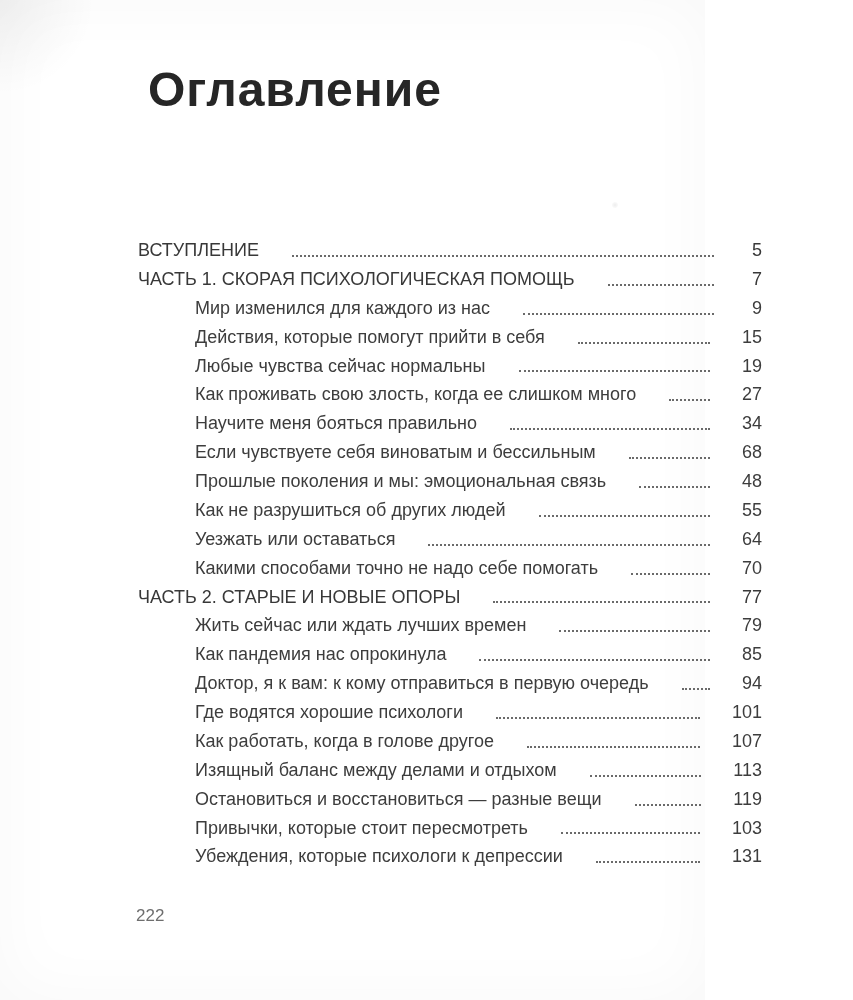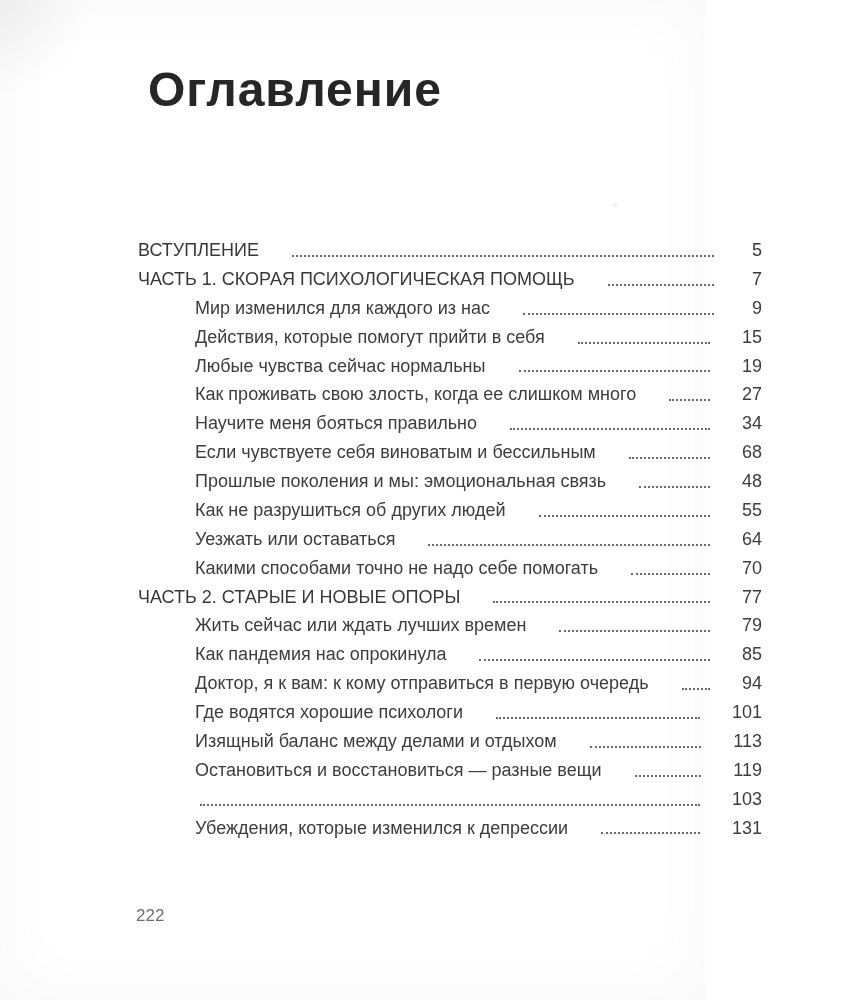--- a/index.html
+++ b/index.html
@@ -167,34 +167,40 @@
         <span class="toc-label">Доктор, я к вам: к кому отправиться в первую очередь</span>
         <span class="dot-leader"></span>
         <span class="toc-page-number">94</span>
       </div>
       <div class="toc-row level1">
         <span class="toc-label">Где водятся хорошие психологи</span>
         <span class="dot-leader"></span>
         <span class="toc-page-number">101</span>
       </div>
       <div class="toc-row level1">
+        <span class="toc-label">Как работать, когда в голове другое</span>
+        <span class="dot-leader"></span>
+        <span class="toc-page-number">107</span>
+      </div>
+      <div class="toc-row level1">
         <span class="toc-label">Изящный баланс между делами и отдыхом</span>
         <span class="dot-leader"></span>
         <span class="toc-page-number">113</span>
       </div>
       <div class="toc-row level1">
         <span class="toc-label">Остановиться и восстановиться — разные вещи</span>
         <span class="dot-leader"></span>
         <span class="toc-page-number">119</span>
       </div>
       <div class="toc-row level1">
+        <span class="toc-label">Привычки, которые стоит пересмотреть</span>
         <span class="dot-leader"></span>
         <span class="toc-page-number">103</span>
       </div>
       <div class="toc-row level1">
-        <span class="toc-label">Убеждения, которые изменился к депрессии</span>
+        <span class="toc-label">Убеждения, которые психологи к депрессии</span>
         <span class="dot-leader"></span>
         <span class="toc-page-number">131</span>
       </div>
     </div>
   <div class="footer-page-number">222</div>
   <div class="scan-speck"></div>
 </div>
 
 </body></html>

